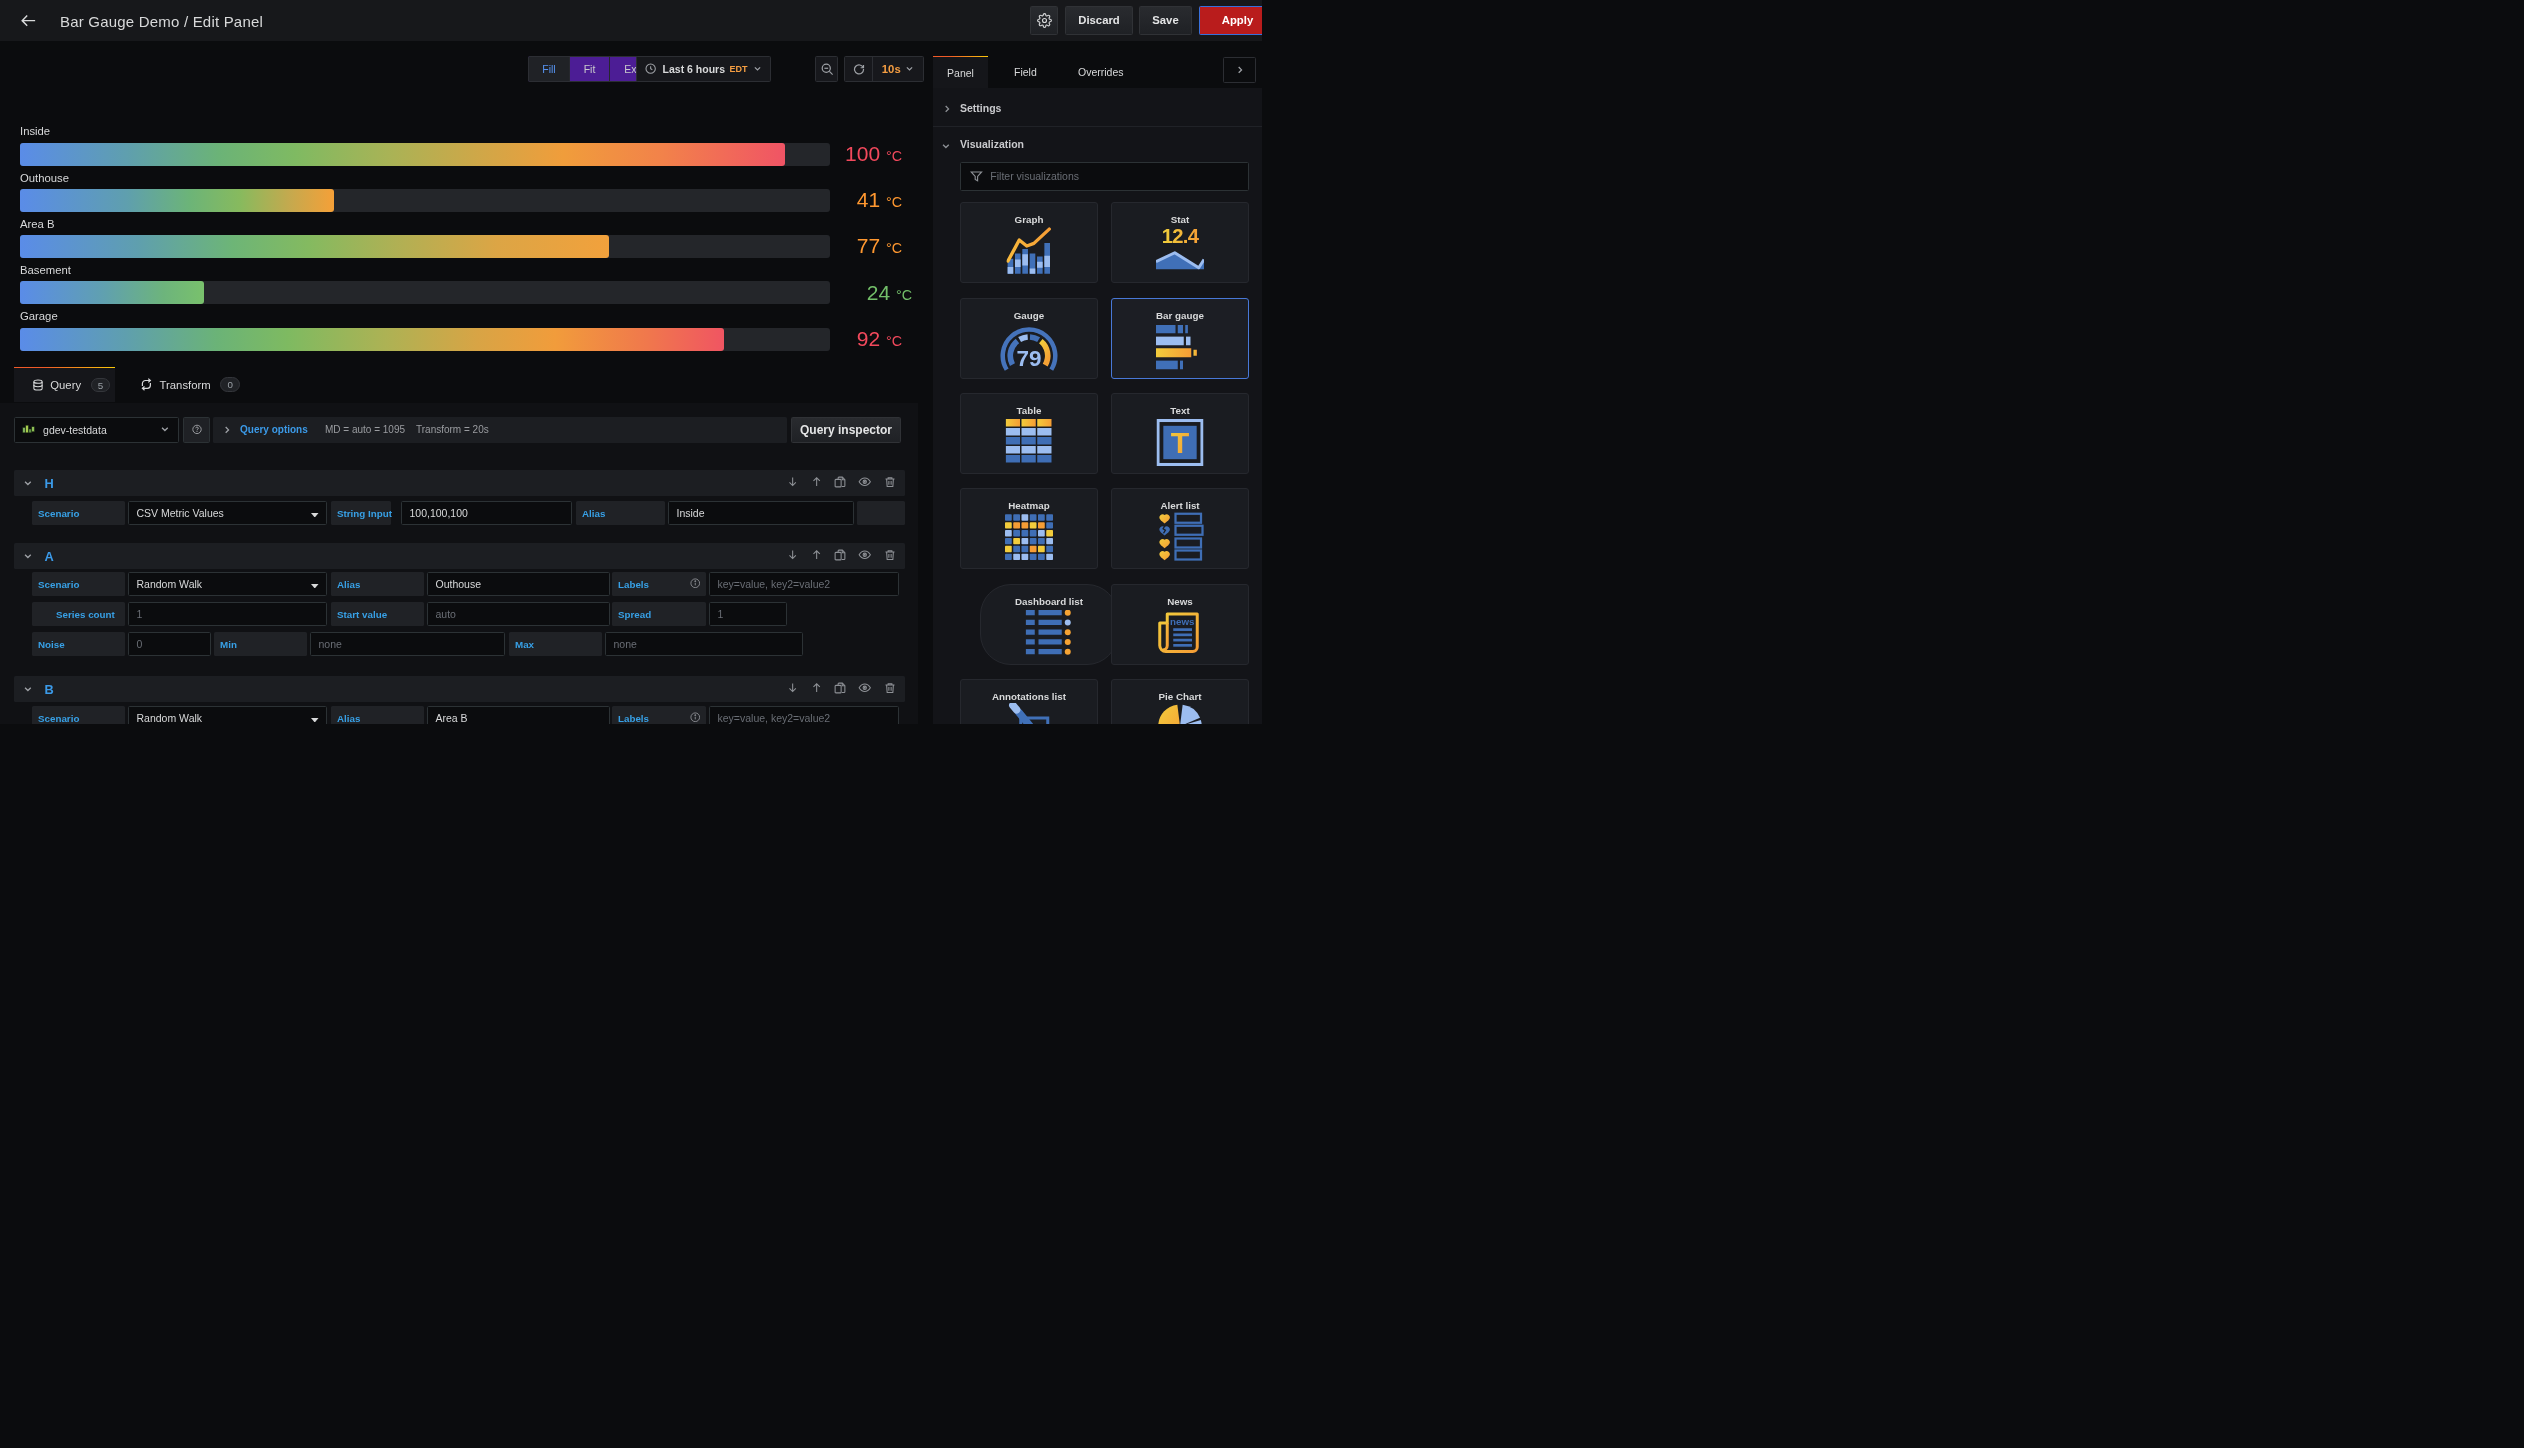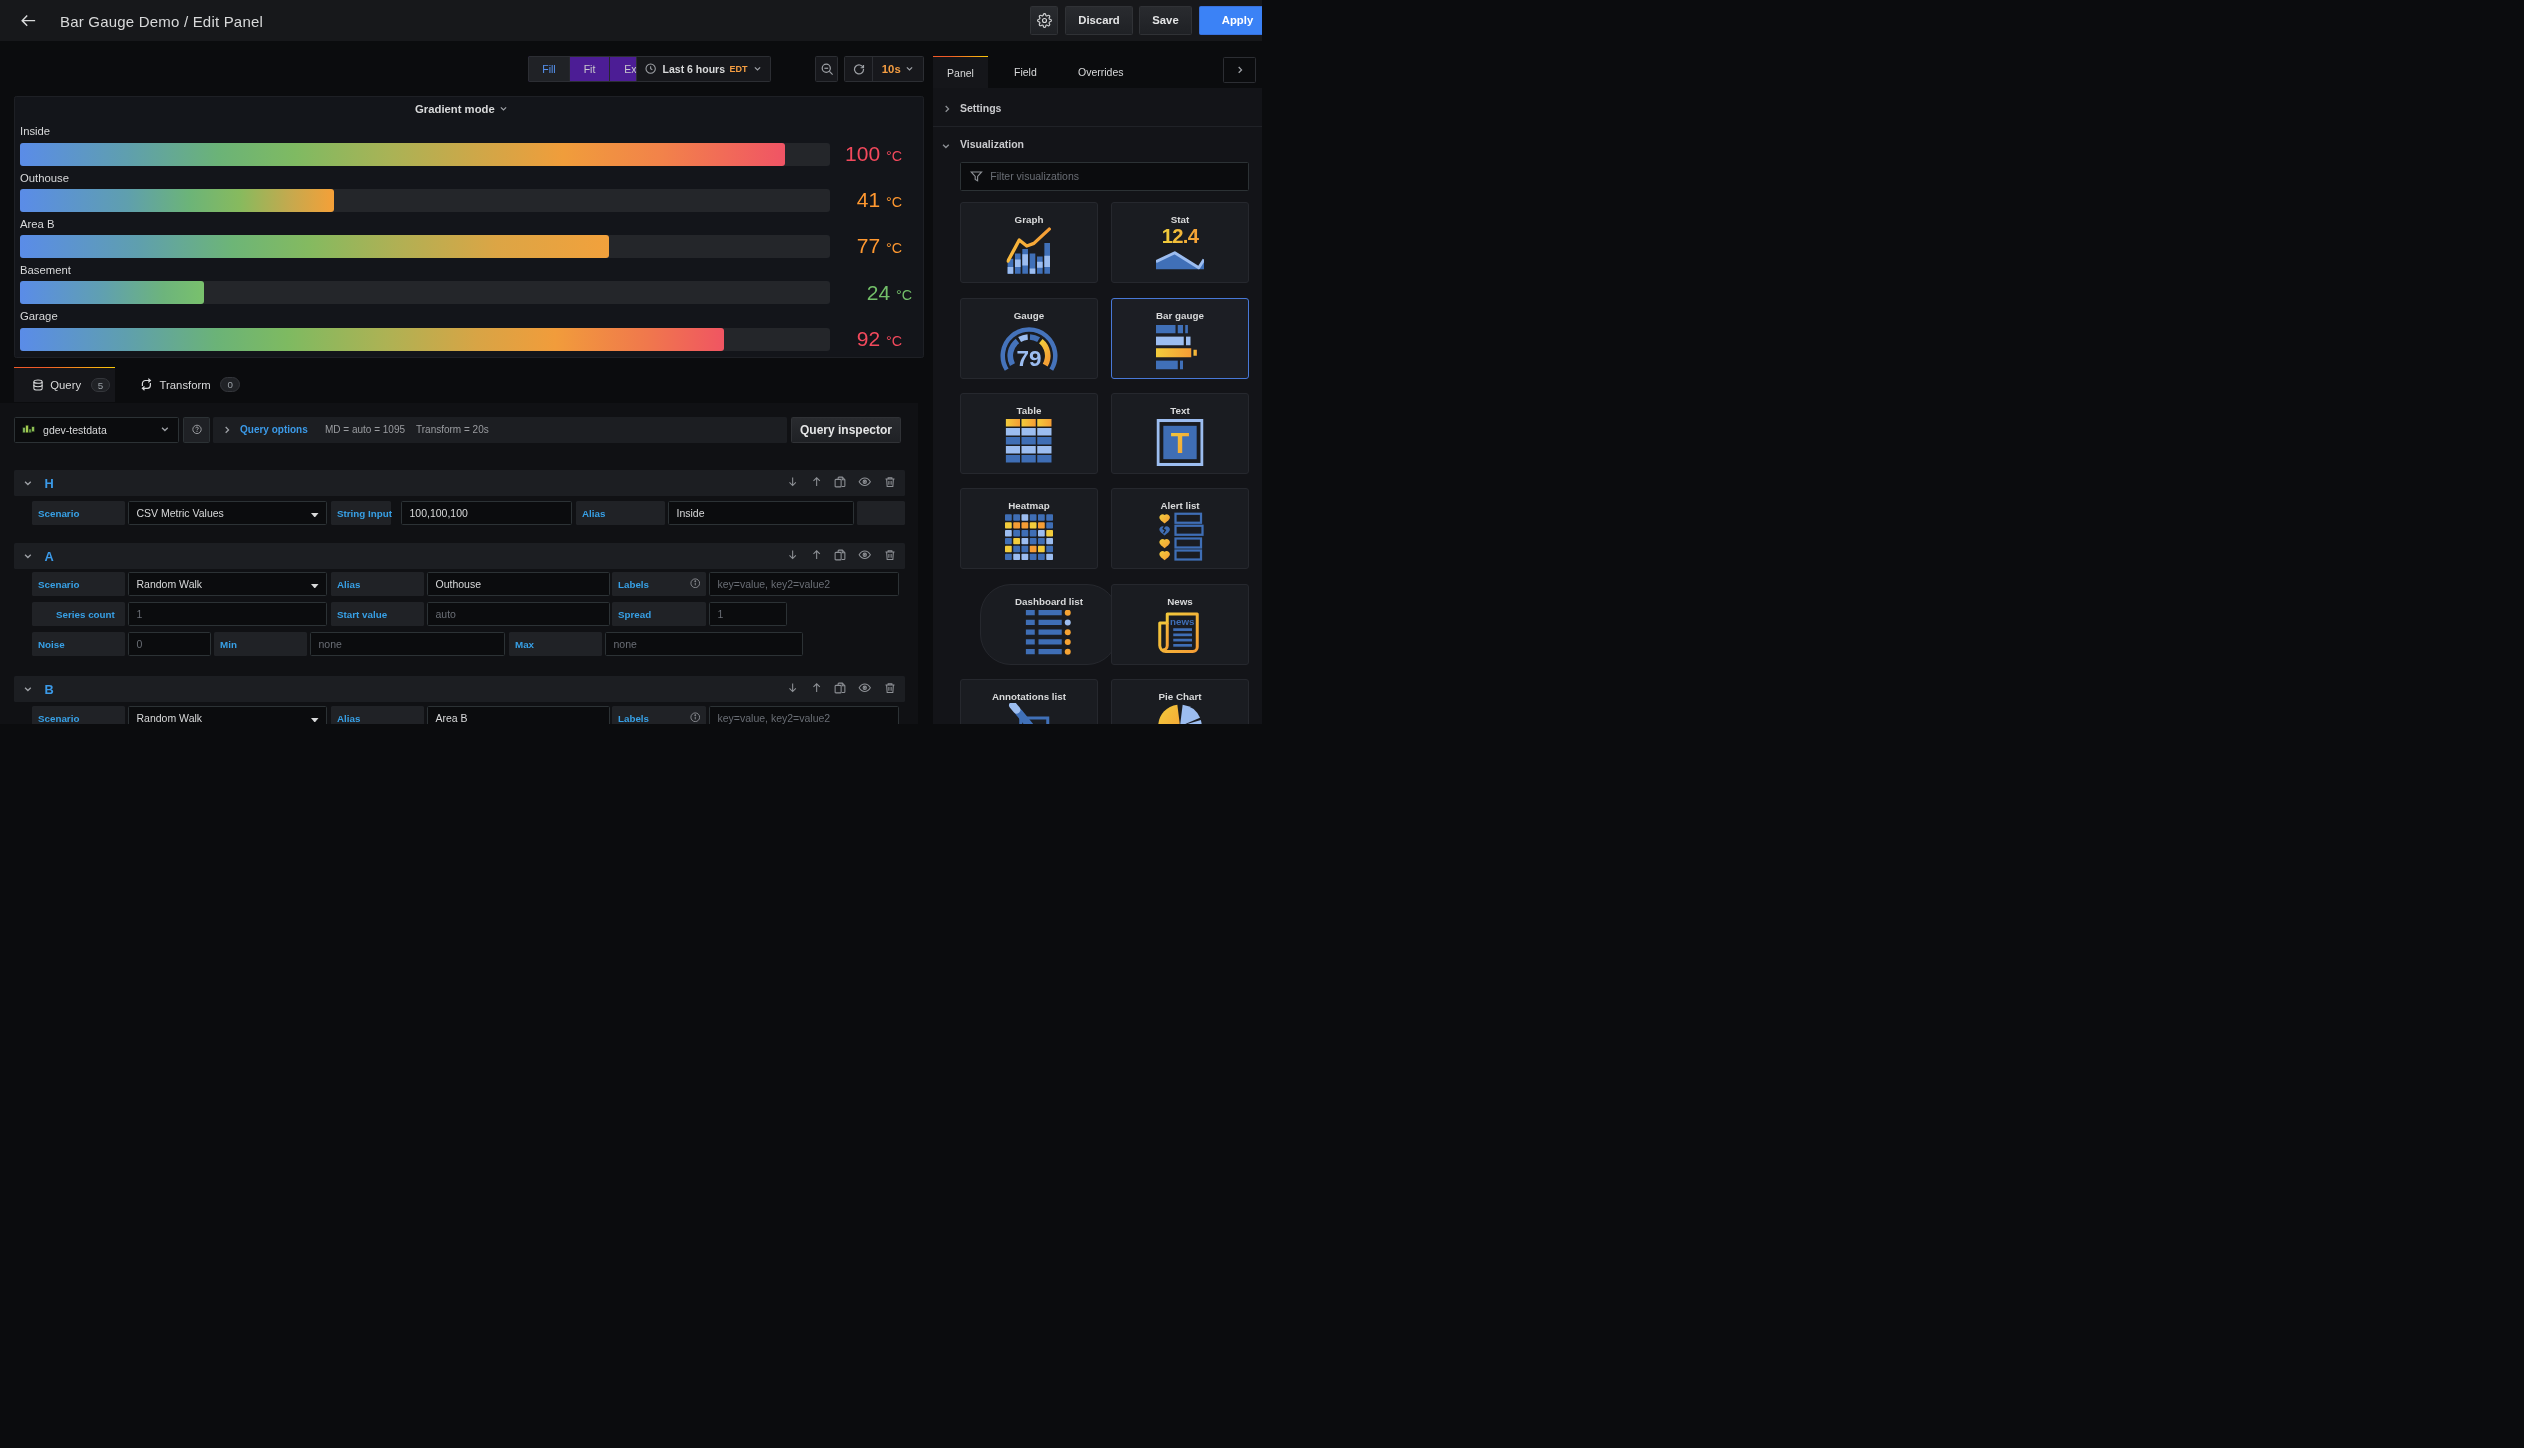--- a/index.html
+++ b/index.html
@@ -8,21 +8,21 @@
 #page { position:relative; width:1262px; height:724px; }
 
 
 #navbar { position:absolute; left:0; top:0; width:1262px; height:41px; background:#17181b; }
 #backarrow { position:absolute; left:19.5px; top:12px; width:17.3px; height:17.3px; }
 #navtitle { position:absolute; left:60px; top:12.8px; font-size:15px; color:#d8d9da; letter-spacing:0.2px; }
 .navbtn { position:absolute; top:6px; height:28.6px; border-radius:1.5px; border:0.8px solid #303236; background:linear-gradient(180deg,#292b2f 0%,#1f2125 100%); color:#e4e5e6; font-size:11.3px; font-weight:700; display:flex; align-items:center; justify-content:center; font-family:"Liberation Sans",sans-serif; }
 #btn-gear { left:1030px; width:28px; }
 #btn-discard { left:1065px; width:68px; }
 #btn-save { left:1139px; width:53px; }
-#btn-apply { left:1199px; width:77px; background:#3b82f6; border:0.8px solid #3871dc; color:#fff; }
+#btn-apply { left:1199px; width:77px; background:#b91c1c; border:0.8px solid #3871dc; color:#fff; }
 
 
 .tbbox { position:absolute; top:56px; height:25.5px; background:#17181c; border:0.8px solid #2c2e33; border-radius:1.5px; }
 #seg { left:528px; width:138px; display:flex; background:#4c1d95; }
 #seg .s { flex:0 0 auto; display:flex; align-items:center; justify-content:center; font-size:10.5px; color:#c9cacc; border-right:0.8px solid #26282d; }
 #seg .s.on { background:#202226; color:#5794f2; }
 #timepick { left:636px; width:135px; display:flex; align-items:center; color:#d8d9da; font-size:10.5px; }
 #zoomout { left:815px; width:23px; }
 #refresh { left:844px; width:80px; display:flex; }
 
@@ -113,25 +113,20 @@
         </svg>
     </div>
     <div style="flex:1; display:flex; align-items:center; justify-content:center;">
       <span style="color:#f59e42; font-size:11.3px; font-weight:700;">10s</span>
       <svg style="margin-left:4.5px;" width="9" height="9" viewBox="0 0 12 12" fill="none" stroke="#9fa2a7" stroke-width="1.6">
           <path d="M2.5 4.5 6 8l3.5-3.5"></path>
         </svg>
     </div>
   </div>
 
-  <div id="vizpanel">
-    <div id="viztitle">Gradient mode <svg width="9" height="9" viewBox="0 0 12 12" fill="none" stroke="#9fa2a7" stroke-width="1.6" style="margin-left:1.5px;">
-          <path d="M2.5 4.5 6 8l3.5-3.5"></path>
-        </svg></div>
-  </div>
   <div id="bars">
       <div class="bglabel" style="top:125px;">Inside</div>
       <div class="bgtrack" style="top:143px;">
         <div class="bgfill" style="width:765px; background:linear-gradient(90deg,#5a8ce8 0%,#5f9fae 14%,#6bb377 26%,#7fba62 36%,#a8b356 48%,#cfa748 60%,#f09d3b 71%,#f2824a 84%,#f05465 100%);"></div>
       </div>
       <div class="bgval" style="top:142px; right:360px; position:absolute; color:#f2495c;">100 <span class="u">°C</span></div>
       <div class="bglabel" style="top:172px;">Outhouse</div>
       <div class="bgtrack" style="top:189px;">
         <div class="bgfill" style="width:314px; background:linear-gradient(90deg,#5a8ce8 0%,#5f9fae 34%,#6cb478 54%,#87ba5e 70%,#c5a94e 86%,#f5a038 100%);"></div>
       </div>

